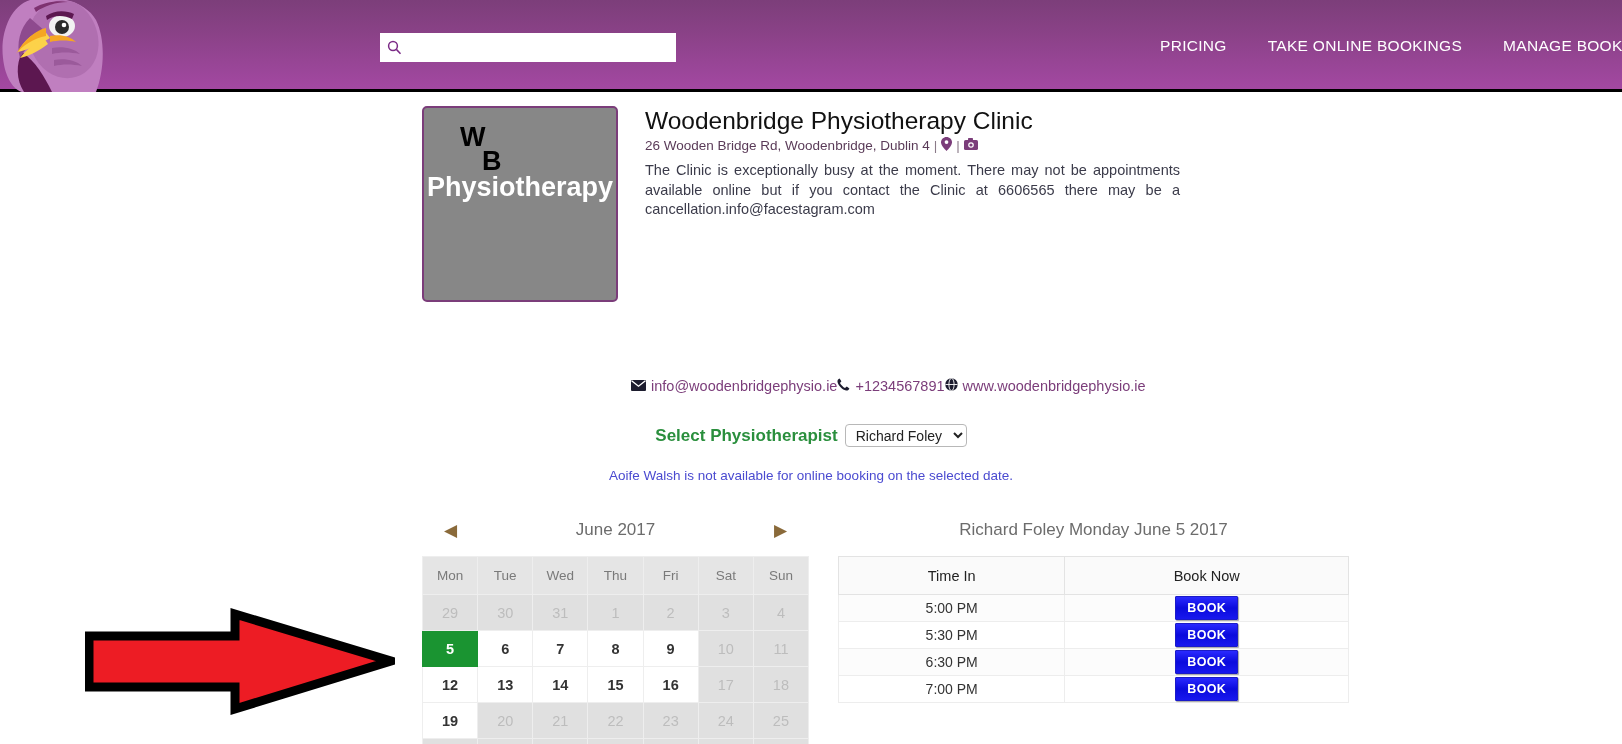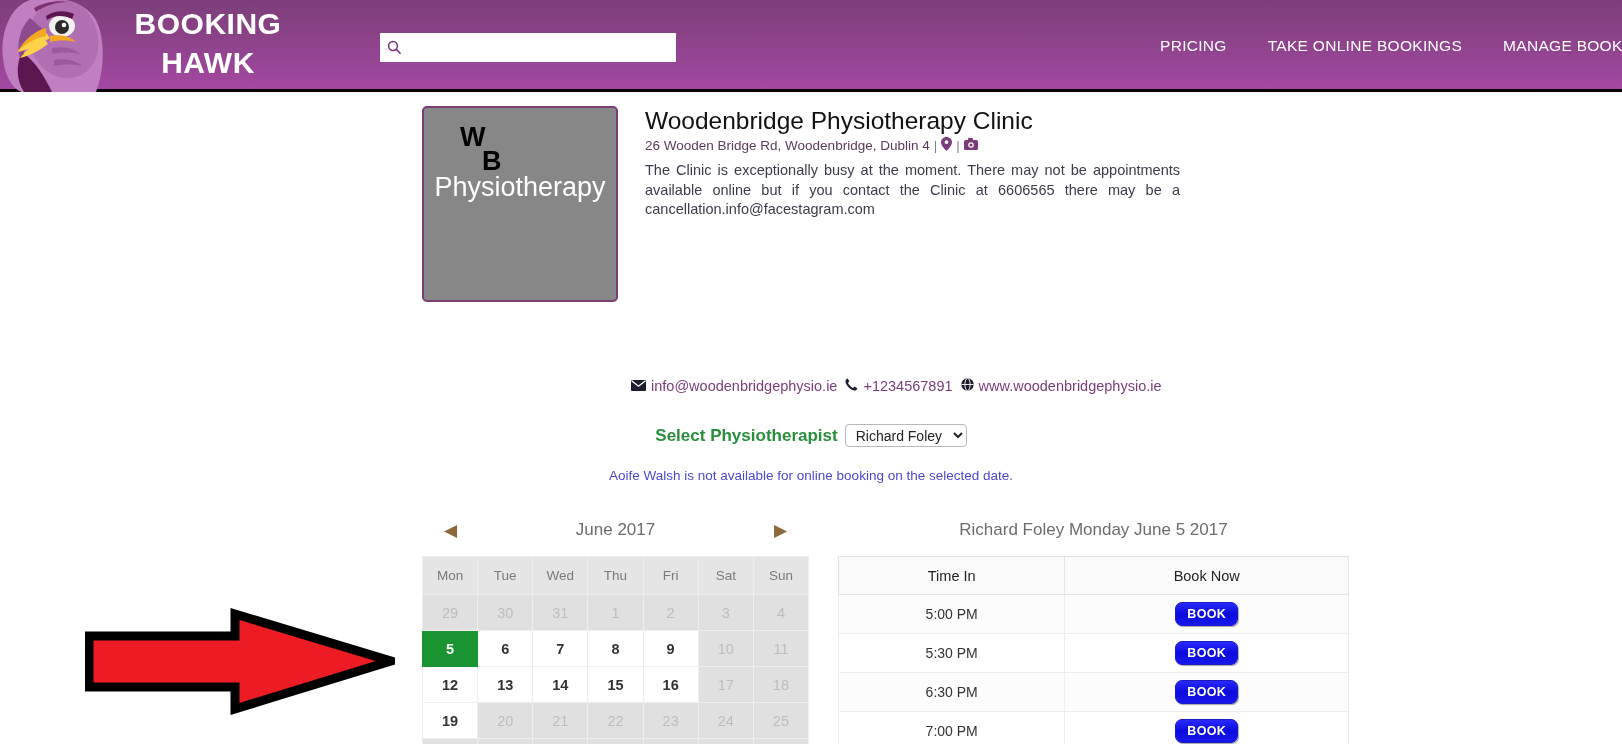--- a/index.html
+++ b/index.html
@@ -101,21 +101,21 @@
     font-size: 27px; font-weight: bold; color: #000;
   }
   .logo-b {
     position: absolute; left: 50%; top: 38px;
     transform: translateX(-38px);
     font-size: 27px; font-weight: bold; color: #000;
   }
   .logo-physio {
     position: absolute; left: 0; right: 0; top: 64px;
     text-align: center;
-    font-size: 27px; font-weight: normal; color: #ffffff;
+    font-size: 27px; font-weight: bold; color: #ffffff;
   }
 
   .clinic-info { margin-left: 27px; width: 535px; }
   .clinic-name {
     font-size: 24.5px;
     color: #111;
     margin: 0 0 2px 0;
     font-weight: normal;
     line-height: 1.2;
   }
@@ -134,21 +134,20 @@
     text-align: justify;
     line-height: 19.5px;
     margin: 0;
   }
 
   .contact-row {
     position: absolute;
     left: 631px; top: 286px;
     display: flex;
     align-items: flex-end;
-    gap: 8px;
     font-size: 14.5px;
   }
   .contact-row a {
     color: #7b3d7a;
     text-decoration: none;
     display: inline-flex;
     align-items: center;
     gap: 5px;
   }
 
@@ -257,37 +256,37 @@
   }
   table.slot-table th {
     background: #fafafa;
     font-size: 14.5px;
     font-weight: normal;
     color: #222;
     height: 38px;
     border: 1px solid #e3e3e3;
   }
   table.slot-table td {
-    height: 39px;
+    height: 27px;
     text-align: center;
     font-size: 14px;
     color: #333;
     border: 1px solid #ededed;
     background: #ffffff;
   }
   table.slot-table tr:nth-child(odd) td { background: #fcfcfc; }
   .book-btn {
     display: inline-block;
     background: linear-gradient(to bottom, #2a2aff 0%, #0b0bdd 50%, #1818ee 100%);
     color: #ffffff;
     font-size: 12.5px;
     font-weight: bold;
     padding: 4px 11px;
     border: 1px solid #1b1bc8;
-    border-radius: 7px;
+    border-radius: 1px;
     cursor: pointer;
     box-shadow: 1px 1px 1px rgba(0,0,0,0.35);
     letter-spacing: 0.3px;
   }
 
   
   .arrow-annot {
     position: absolute;
     left: 85px; top: 512px;
     width: 310px; height: 115px;
@@ -309,24 +308,20 @@
       <circle cx="64" cy="25" r="2.3" fill="#ffffff"></circle>
       <path d="M46 16 C54 10 66 10 74 14 L72 19 C64 15 54 15 47 20 Z" fill="#5c1750"></path>
       <path d="M44 30 C34 32 24 40 18 52 C28 50 40 44 50 38 Z" fill="#fcd24a"></path>
       <path d="M46 28 C36 30 24 40 16 54 C22 46 34 38 46 36 Z" fill="#f5a623"></path>
       <path d="M44 38 C36 42 26 50 20 58 C30 56 40 50 48 44 Z" fill="#fcd24a"></path>
       <path d="M50 36 C60 34 70 36 76 42 C68 40 58 40 50 42 Z" fill="#f5a623"></path>
       <path d="M52 48 C62 46 74 48 80 54 C70 52 60 52 52 54 Z" fill="#9b5a9b"></path>
       <path d="M54 60 C64 58 76 60 82 66 C72 64 62 64 54 66 Z" fill="#9b5a9b"></path>
       <path d="M34 8 C44 2 58 0 68 2 C56 2 44 6 36 12 Z" fill="#7e3270"></path>
     </svg>
-    <div class="brand">
-      <span>BOOKING</span>
-      <span class="l2">HAWK</span>
-    </div>
   </div>
 
   <div class="search-wrap">
     <span class="search-ico">
       <svg width="15" height="15" viewBox="0 0 16 16">
         <circle cx="6.4" cy="6.4" r="4.7" fill="none" stroke="#7b2a86" stroke-width="1.6"></circle>
         <line x1="10" y1="10" x2="14.4" y2="14.6" stroke="#7b2a86" stroke-width="1.6"></line>
       </svg>
     </span>
     <input class="search-input" type="text" value="" placeholder="" style="">

